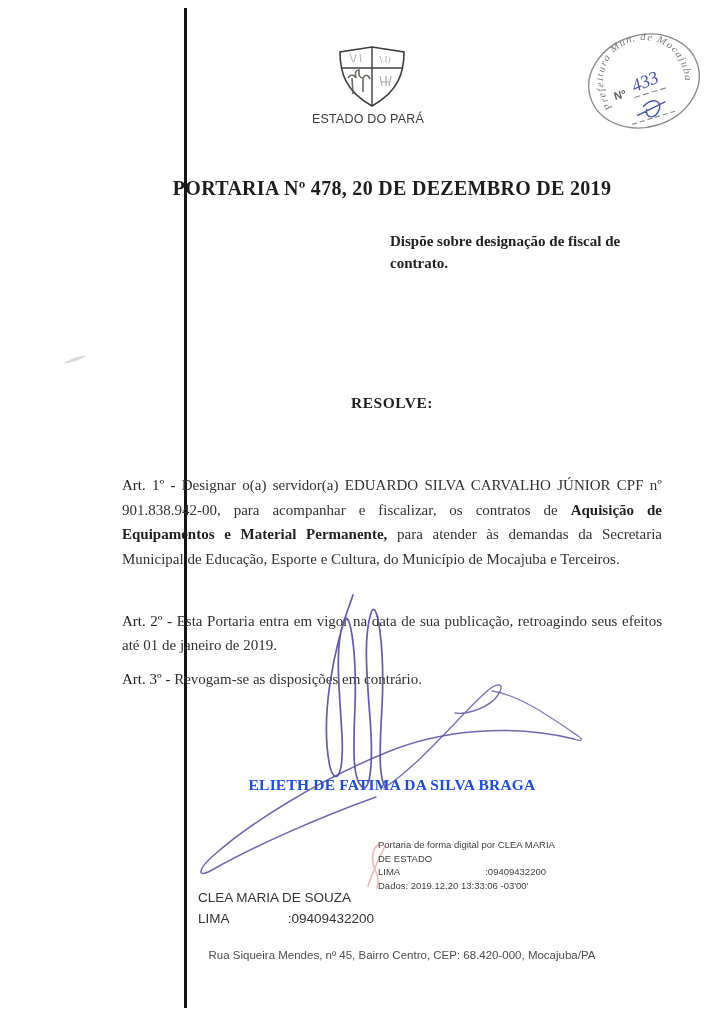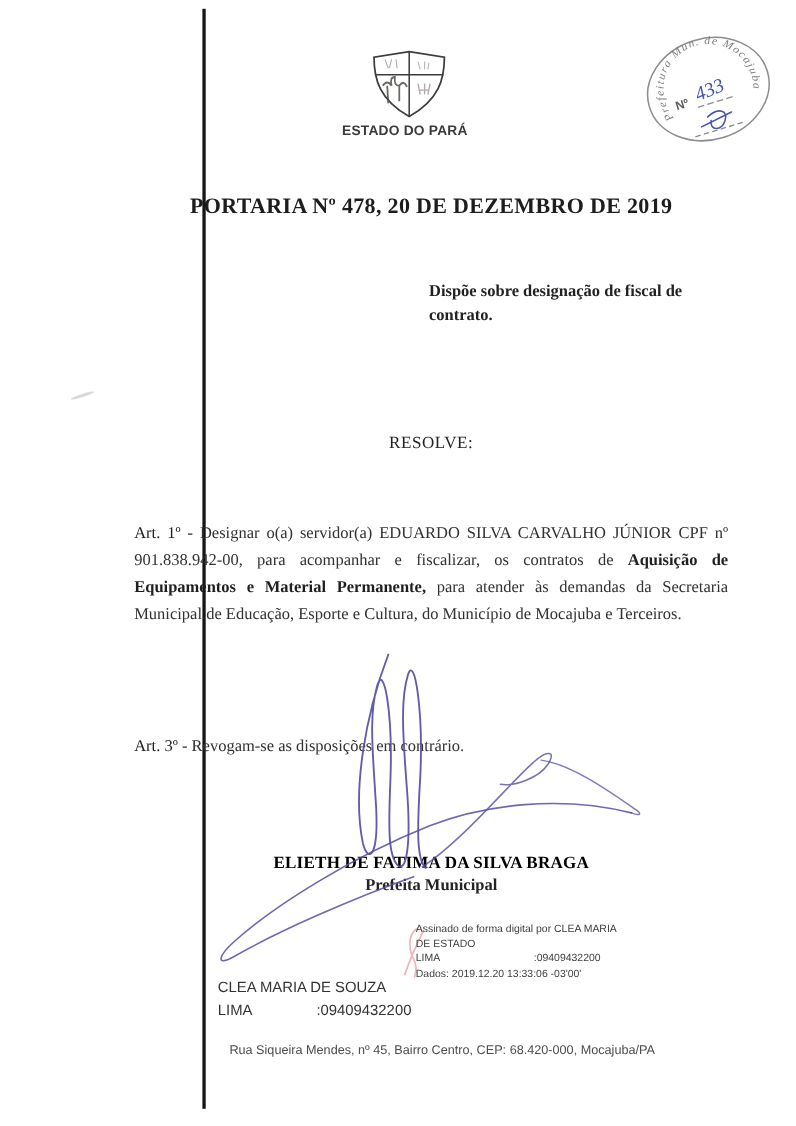--- a/index.html
+++ b/index.html
@@ -9,43 +9,43 @@
     font-family:"Liberation Serif", serif;color:#2b2b2b;
   }
   .abs{position:absolute;}
   
   .scan-line{left:184px;top:8px;width:3px;height:1000px;background:#161616;}
   .margin-smudge{left:64px;top:358px;width:22px;height:3px;background:#b9b9b9;
     border-radius:50%;transform:rotate(-18deg);opacity:.55;}
   
   .crest{left:336px;top:44px;width:72px;height:66px;}
   .org-block{left:168px;top:112px;width:400px;text-align:center;
-    font-family:"Liberation Sans", sans-serif;font-size:12.5px;font-weight:700;
+    font-family:"Liberation Sans", sans-serif;font-size:12.5px;font-weight:400;
     color:#3a3a3a;line-height:15px;letter-spacing:.2px;}
   
   .stamp{left:583px;top:26px;width:122px;height:110px;}
   
   .title{left:122px;top:177px;width:540px;text-align:center;
     font-size:20px;font-weight:bold;color:#1d1d1d;letter-spacing:.3px;}
   .subject{left:390px;top:230px;width:262px;font-size:15px;font-weight:bold;
-    color:#222;line-height:22px;margin-top:24px;}
+    color:#222;line-height:22px;}
   .para{left:122px;width:540px;font-size:15px;line-height:24px;
     text-align:justify;color:#313131;}
   .preamble{top:301px;}
   .lead{font-weight:bold;color:#1f1f1f;}
   .resolve{left:122px;top:394px;width:540px;text-align:center;
-    font-size:15.5px;font-weight:normal;color:#1f1f1f;letter-spacing:.5px;}
+    font-size:15.5px;font-weight:bold;color:#1f1f1f;letter-spacing:.5px;}
   .art1{top:458px;line-height:24.5px;}
   .art2{top:594px;}
   .art3{top:652px;}
   .art-label{font-weight:normal;color:#1f1f1f;}
   .bold-seg{font-weight:bold;color:#1f1f1f;}
   
   .sig-name{left:122px;top:776px;width:540px;text-align:center;
-    font-size:15.5px;font-weight:bold;color:#000000;letter-spacing:.2px;}
+    font-size:15.5px;font-weight:bold;color:#1d4ed8;letter-spacing:.2px;}
   .sig-role{left:122px;top:797px;width:540px;text-align:center;
     font-size:15px;font-weight:bold;color:#242424;}
   .sig-overlay{left:180px;top:555px;width:530px;height:330px;pointer-events:none;}
   
   .dsig-left{left:198px;top:845px;width:176px;
     font-family:"Liberation Sans", sans-serif;font-size:13.5px;color:#333;
     line-height:21px;margin-top:42px;}
   .dsig-left .row{display:flex;justify-content:space-between;}
   .dsig-right{left:378px;top:838px;width:215px;
     font-family:"Liberation Sans", sans-serif;font-size:9.5px;color:#3c3c3c;
@@ -99,25 +99,25 @@
 
   <div class="abs title">PORTARIA Nº 478, 20 DE DEZEMBRO DE 2019</div>
 
   <div class="abs subject">Dispõe sobre designação de fiscal de contrato.</div>
 
 
   <div class="abs resolve">RESOLVE:</div>
 
   <p class="abs para art1"><span class="art-label">Art. 1º -</span><span> Designar o(a) servidor(a) EDUARDO SILVA CARVALHO JÚNIOR CPF nº 901.838.942-00, para acompanhar e fiscalizar, os contratos de </span><span class="bold-seg">Aquisição de Equipamentos e Material Permanente,</span><span> para atender às demandas da Secretaria Municipal de Educação, Esporte e Cultura, do Município de Mocajuba e Terceiros.</span></p>
 
+  <p class="abs para art2"><span class="art-label">Art. 2º -</span><span> Esta Portaria entra em vigor na data de sua publicação, retroagindo seus efeitos até 01 de janeiro de 2019.</span></p>
 
   <p class="abs para art3"><span class="art-label">Art. 3º -</span><span> Revogam-se as disposições em contrário.</span></p>
 
   <div class="abs sig-name">ELIETH DE FATIMA DA SILVA BRAGA</div>
-  <div class="abs sig-role">Prefeita Municipal</div>
 
   <svg class="abs sig-overlay" width="530" height="330" viewBox="0 0 530 330">
     <g fill="none" stroke="#564ea2" stroke-linecap="round">
       <path stroke-width="1.7" opacity=".92" d="M 173 40 C 152 95 140 165 150 212 C 155 230 164 224 162 180 C 159 130 155 95 163 68 C 169 48 177 92 175 152 C 173 198 173 222 181 231 C 189 240 194 215 190 163 C 186 112 184 80 191 58 C 197 40 205 92 202 152 C 199 202 199 227 207 234"></path>
       <path stroke-width="1.4" opacity=".8" d="M 204 233 C 240 210 285 155 305 138 C 318 126 326 128 318 140 C 310 152 288 160 275 158"></path>
       <path stroke-width="1.3" opacity=".75" d="M 312 136 C 340 140 375 165 398 181 C 404 185 402 187 394 184"></path>
       <path stroke-width="1.5" opacity=".85" d="M 394 184 C 330 168 260 176 210 196 C 140 224 70 268 34 300 C 18 314 16 324 32 315 C 72 292 140 262 196 242"></path>
     </g>
   </svg>
 
@@ -129,21 +129,21 @@
   </svg>
 
   <div class="abs dsig-left">
     <div>CLEA MARIA DE SOUZA</div>
     <div class="row">
       <span>LIMA</span>
       <span>:09409432200</span>
     </div>
   </div>
   <div class="abs dsig-right">
-    <div>Assinado de forma digital por CLEA MARIA</div>
+    <div>Portaria de forma digital por CLEA MARIA</div>
     <div>DE ESTADO</div>
     <div class="row">
       <span>LIMA</span>
       <span>:09409432200</span>
     </div>
     <div>Dados: 2019.12.20 13:33:06 -03'00'</div>
   </div>
 
   <div class="abs footer">Rua Siqueira Mendes, nº 45, Bairro Centro, CEP: 68.420-000, Mocajuba/PA</div>
 

